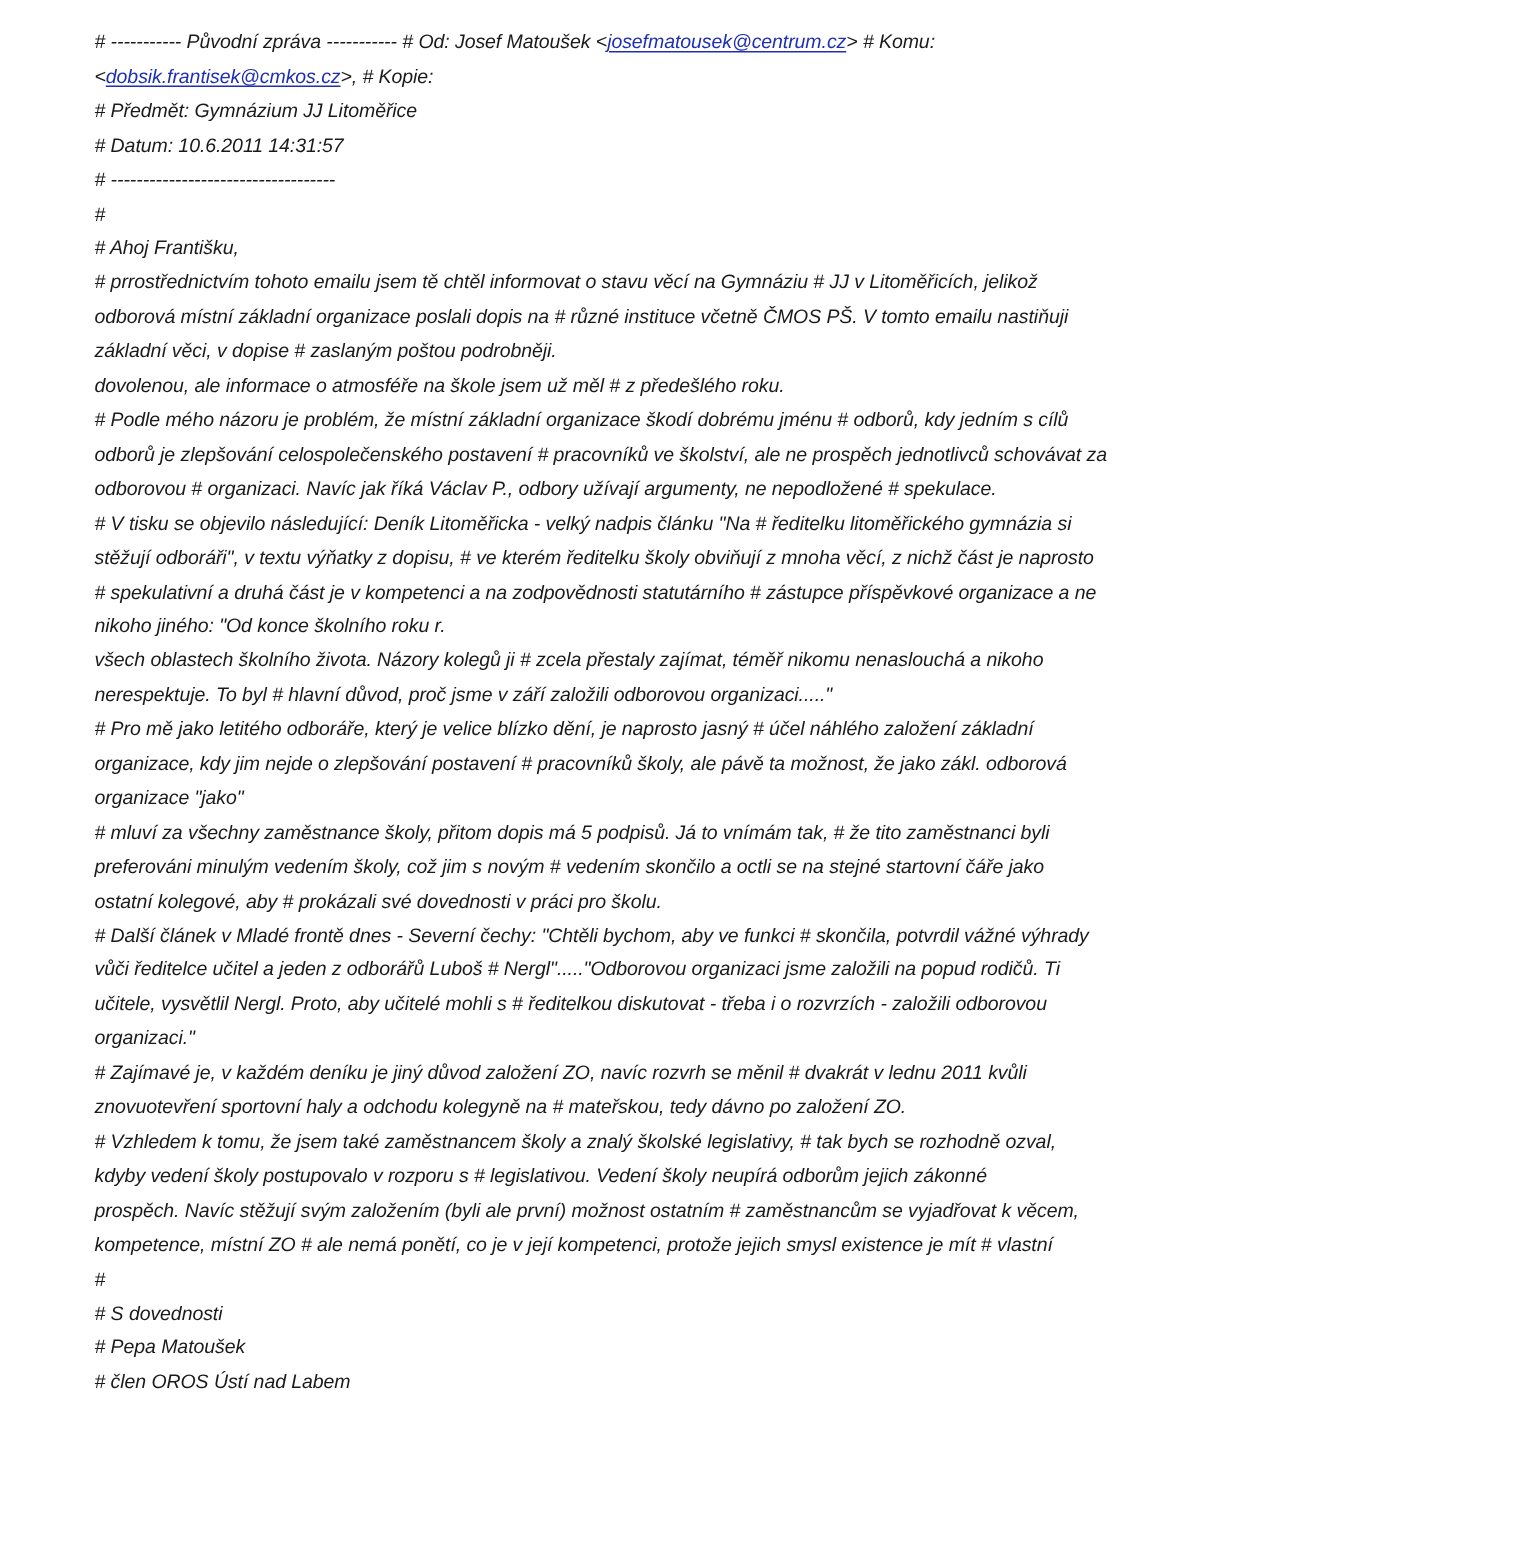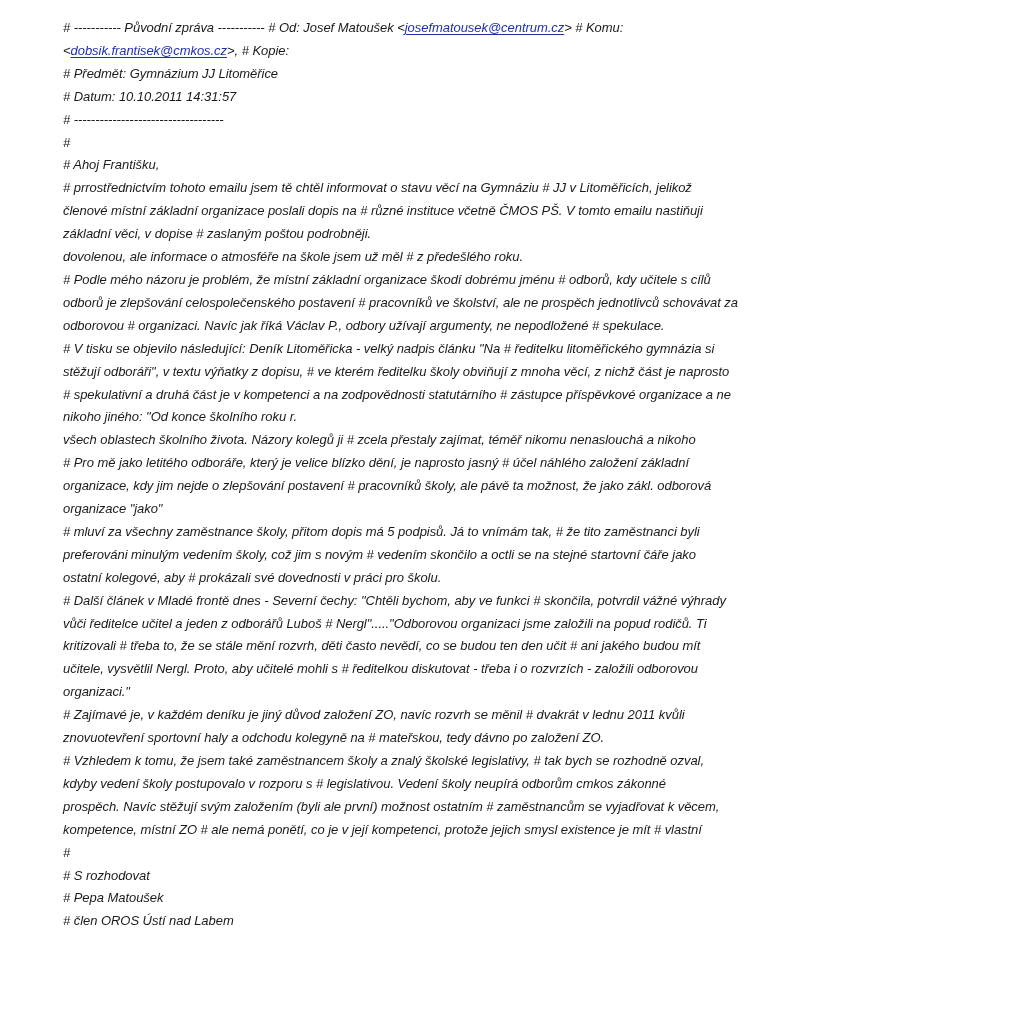--- a/index.html
+++ b/index.html
@@ -46,82 +46,82 @@
 
 <div class="doc">
 
   <div class="line">
     <span># ----------- Původní zpráva ----------- # Od: Josef Matoušek &lt;</span><a class="link">josefmatousek@centrum.cz</a><span>&gt; # Komu:</span>
   </div>
   <div class="line">
     <span>&lt;</span><a class="link">dobsik.frantisek@cmkos.cz</a><span>&gt;, # Kopie:</span>
   </div>
   <div class="line"># Předmět: Gymnázium JJ Litoměřice</div>
-  <div class="line"># Datum: 10.10.2011 14:31:57</div>
+  <div class="line"># Datum: 10.6.2011 14:31:57</div>
   <div class="line"># -----------------------------------</div>
   <div class="line">#</div>
 
   <div class="line"># Ahoj Františku,</div>
 
   <div class="para">
     <span class="line"># prrostřednictvím tohoto emailu jsem tě chtěl informovat o stavu věcí na Gymnáziu # JJ v Litoměřicích, jelikož</span>
-    <span class="line">členové místní základní organizace poslali dopis na # různé instituce včetně ČMOS PŠ. V tomto emailu nastiňuji</span>
+    <span class="line">odborová místní základní organizace poslali dopis na # různé instituce včetně ČMOS PŠ. V tomto emailu nastiňuji</span>
     <span class="line">základní věci, v dopise # zaslaným poštou podrobněji.</span>
   </div>
 
   <div class="para">
     <span class="line">dovolenou, ale informace o atmosféře na škole jsem už měl # z předešlého roku.</span>
   </div>
 
   <div class="para">
-    <span class="line"># Podle mého názoru je problém, že místní základní organizace škodí dobrému jménu # odborů, kdy učitele s cílů</span>
+    <span class="line"># Podle mého názoru je problém, že místní základní organizace škodí dobrému jménu # odborů, kdy jedním s cílů</span>
     <span class="line">odborů je zlepšování celospolečenského postavení # pracovníků ve školství, ale ne prospěch jednotlivců schovávat za</span>
     <span class="line">odborovou # organizaci. Navíc jak říká Václav P., odbory užívají argumenty, ne nepodložené # spekulace.</span>
   </div>
 
   <div class="para">
     <span class="line"># V tisku se objevilo následující: Deník Litoměřicka - velký nadpis článku "Na # ředitelku litoměřického gymnázia si</span>
     <span class="line">stěžují odboráři", v textu výňatky z dopisu, # ve kterém ředitelku školy obviňují z mnoha věcí, z nichž část je naprosto</span>
     <span class="line"># spekulativní a druhá část je v kompetenci a na zodpovědnosti statutárního # zástupce příspěvkové organizace a ne</span>
     <span class="line">nikoho jiného: "Od konce školního roku r.</span>
   </div>
 
   <div class="para">
     <span class="line">všech oblastech školního života. Názory kolegů ji # zcela přestaly zajímat, téměř nikomu nenaslouchá a nikoho</span>
+    <span class="line">nerespektuje. To byl # hlavní důvod, proč jsme v září založili odborovou organizaci....."</span>
   </div>
 
   <div class="para">
     <span class="line"># Pro mě jako letitého odboráře, který je velice blízko dění, je naprosto jasný # účel náhlého založení základní</span>
     <span class="line">organizace, kdy jim nejde o zlepšování postavení # pracovníků školy, ale pávě ta možnost, že jako zákl. odborová</span>
     <span class="line">organizace "jako"</span>
   </div>
 
   <div class="para">
     <span class="line"># mluví za všechny zaměstnance školy, přitom dopis má 5 podpisů. Já to vnímám tak, # že tito zaměstnanci byli</span>
     <span class="line">preferováni minulým vedením školy, což jim s novým # vedením skončilo a octli se na stejné startovní čáře jako</span>
     <span class="line">ostatní kolegové, aby # prokázali své dovednosti v práci pro školu.</span>
   </div>
 
   <div class="para">
     <span class="line"># Další článek v Mladé frontě dnes - Severní čechy: "Chtěli bychom, aby ve funkci # skončila, potvrdil vážné výhrady</span>
     <span class="line">vůči ředitelce učitel a jeden z odborářů Luboš # Nergl"....."Odborovou organizaci jsme založili na popud rodičů. Ti</span>
-    <span class="line">kritizovali # třeba to, že se stále mění rozvrh, děti často nevědí, co se budou ten den učit # ani jakého budou mít</span>
     <span class="line">učitele, vysvětlil Nergl. Proto, aby učitelé mohli s # ředitelkou diskutovat - třeba i o rozvrzích - založili odborovou</span>
     <span class="line">organizaci."</span>
   </div>
 
   <div class="para">
     <span class="line"># Zajímavé je, v každém deníku je jiný důvod založení ZO, navíc rozvrh se měnil # dvakrát v lednu 2011 kvůli</span>
     <span class="line">znovuotevření sportovní haly a odchodu kolegyně na # mateřskou, tedy dávno po založení ZO.</span>
   </div>
 
   <div class="para">
     <span class="line"># Vzhledem k tomu, že jsem také zaměstnancem školy a znalý školské legislativy, # tak bych se rozhodně ozval,</span>
-    <span class="line">kdyby vedení školy postupovalo v rozporu s # legislativou. Vedení školy neupírá odborům cmkos zákonné</span>
+    <span class="line">kdyby vedení školy postupovalo v rozporu s # legislativou. Vedení školy neupírá odborům jejich zákonné</span>
     <span class="line">prospěch. Navíc stěžují svým založením (byli ale první) možnost ostatním # zaměstnancům se vyjadřovat k věcem,</span>
     <span class="line">kompetence, místní ZO # ale nemá ponětí, co je v její kompetenci, protože jejich smysl existence je mít # vlastní</span>
   </div>
 
   <div class="line">#</div>
-  <div class="line"># S rozhodovat</div>
+  <div class="line"># S dovednosti</div>
   <div class="line"># Pepa Matoušek</div>
   <div class="line"># člen OROS Ústí nad Labem</div>
 </div>
 
 </body></html>

